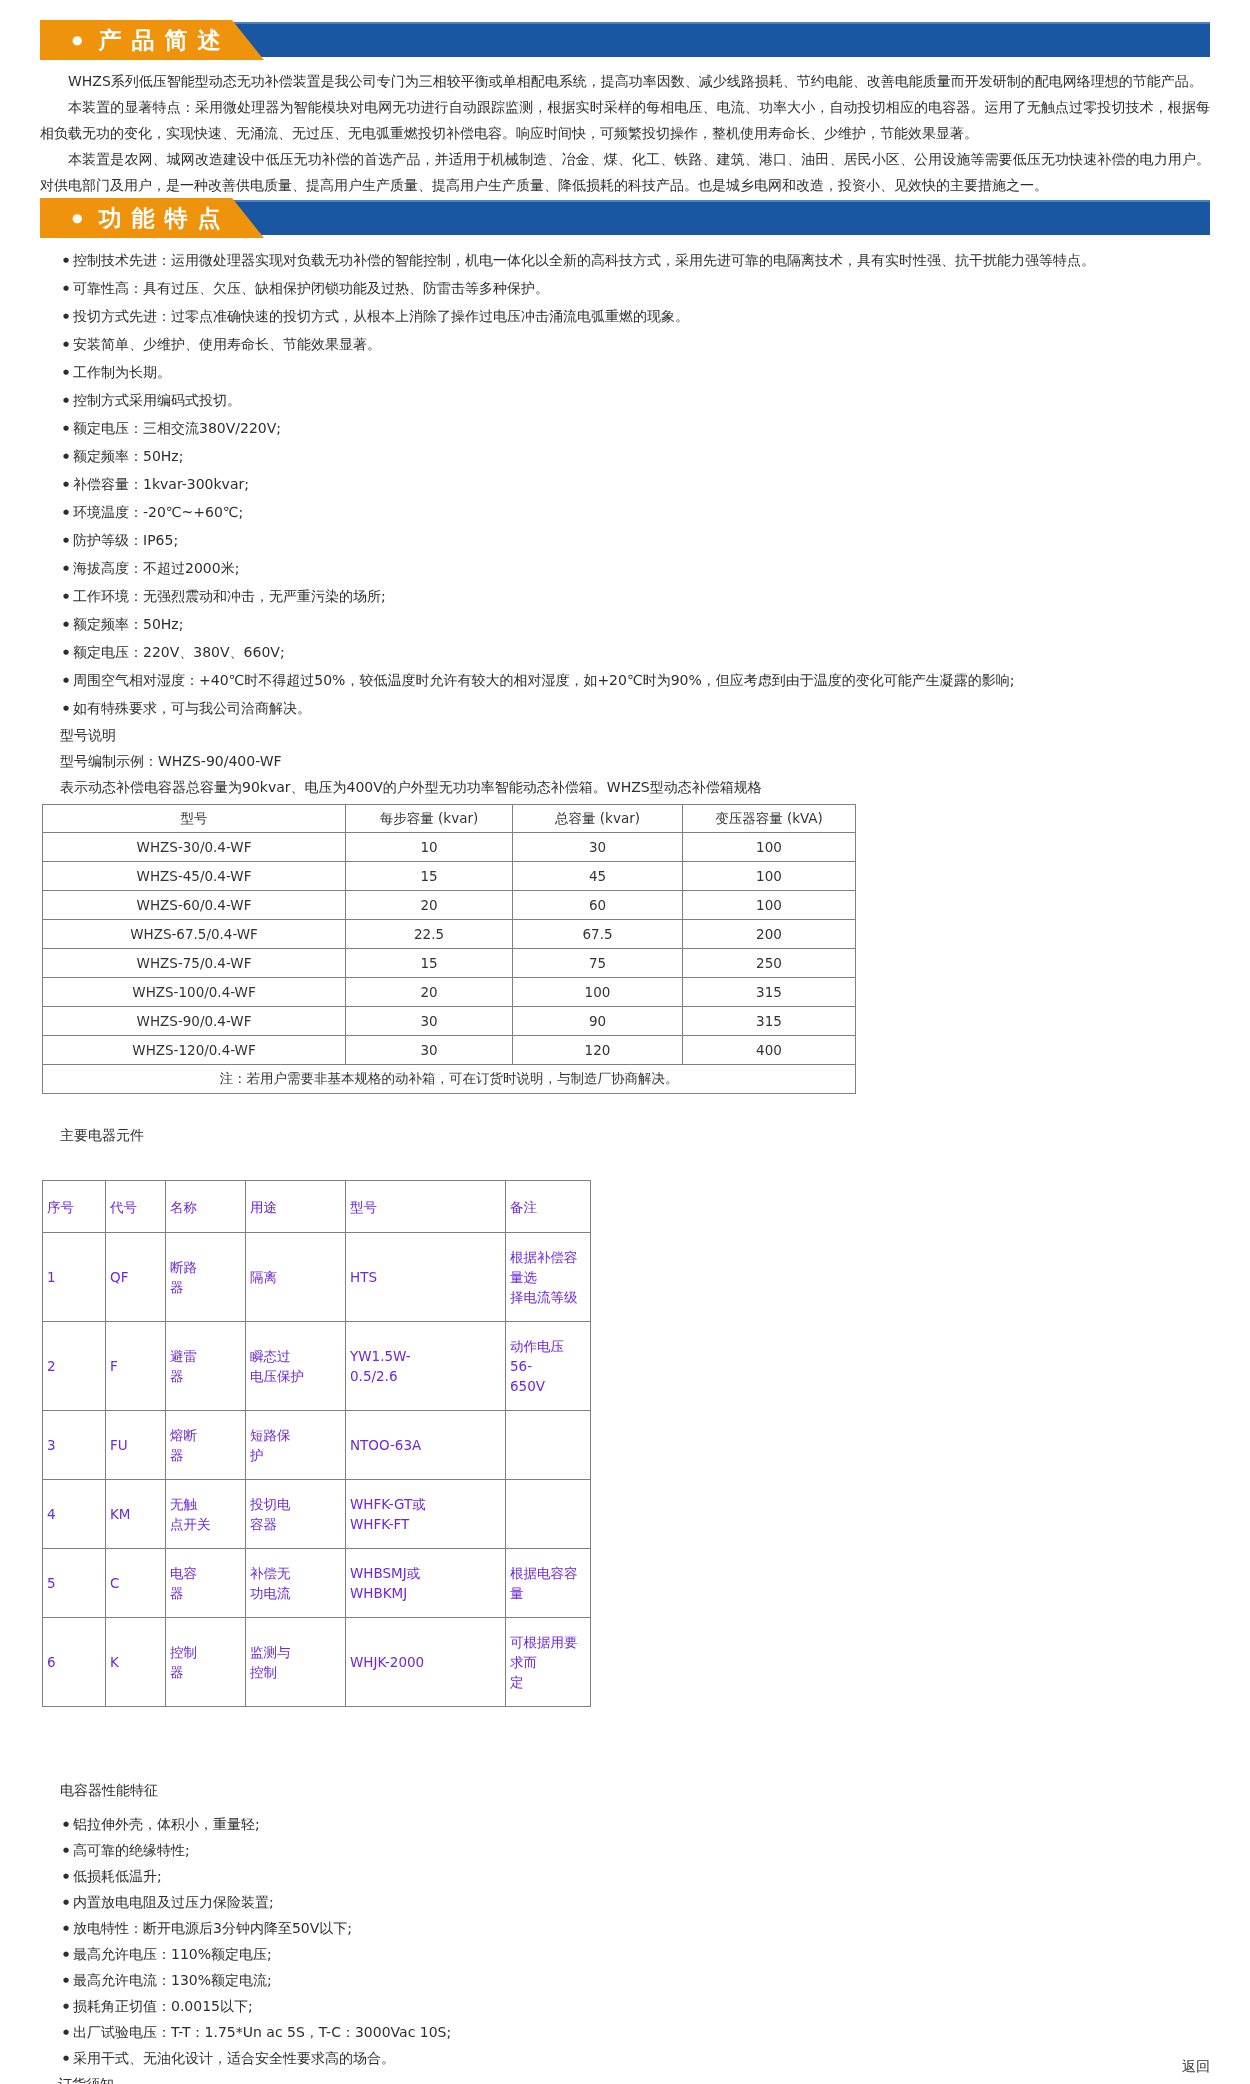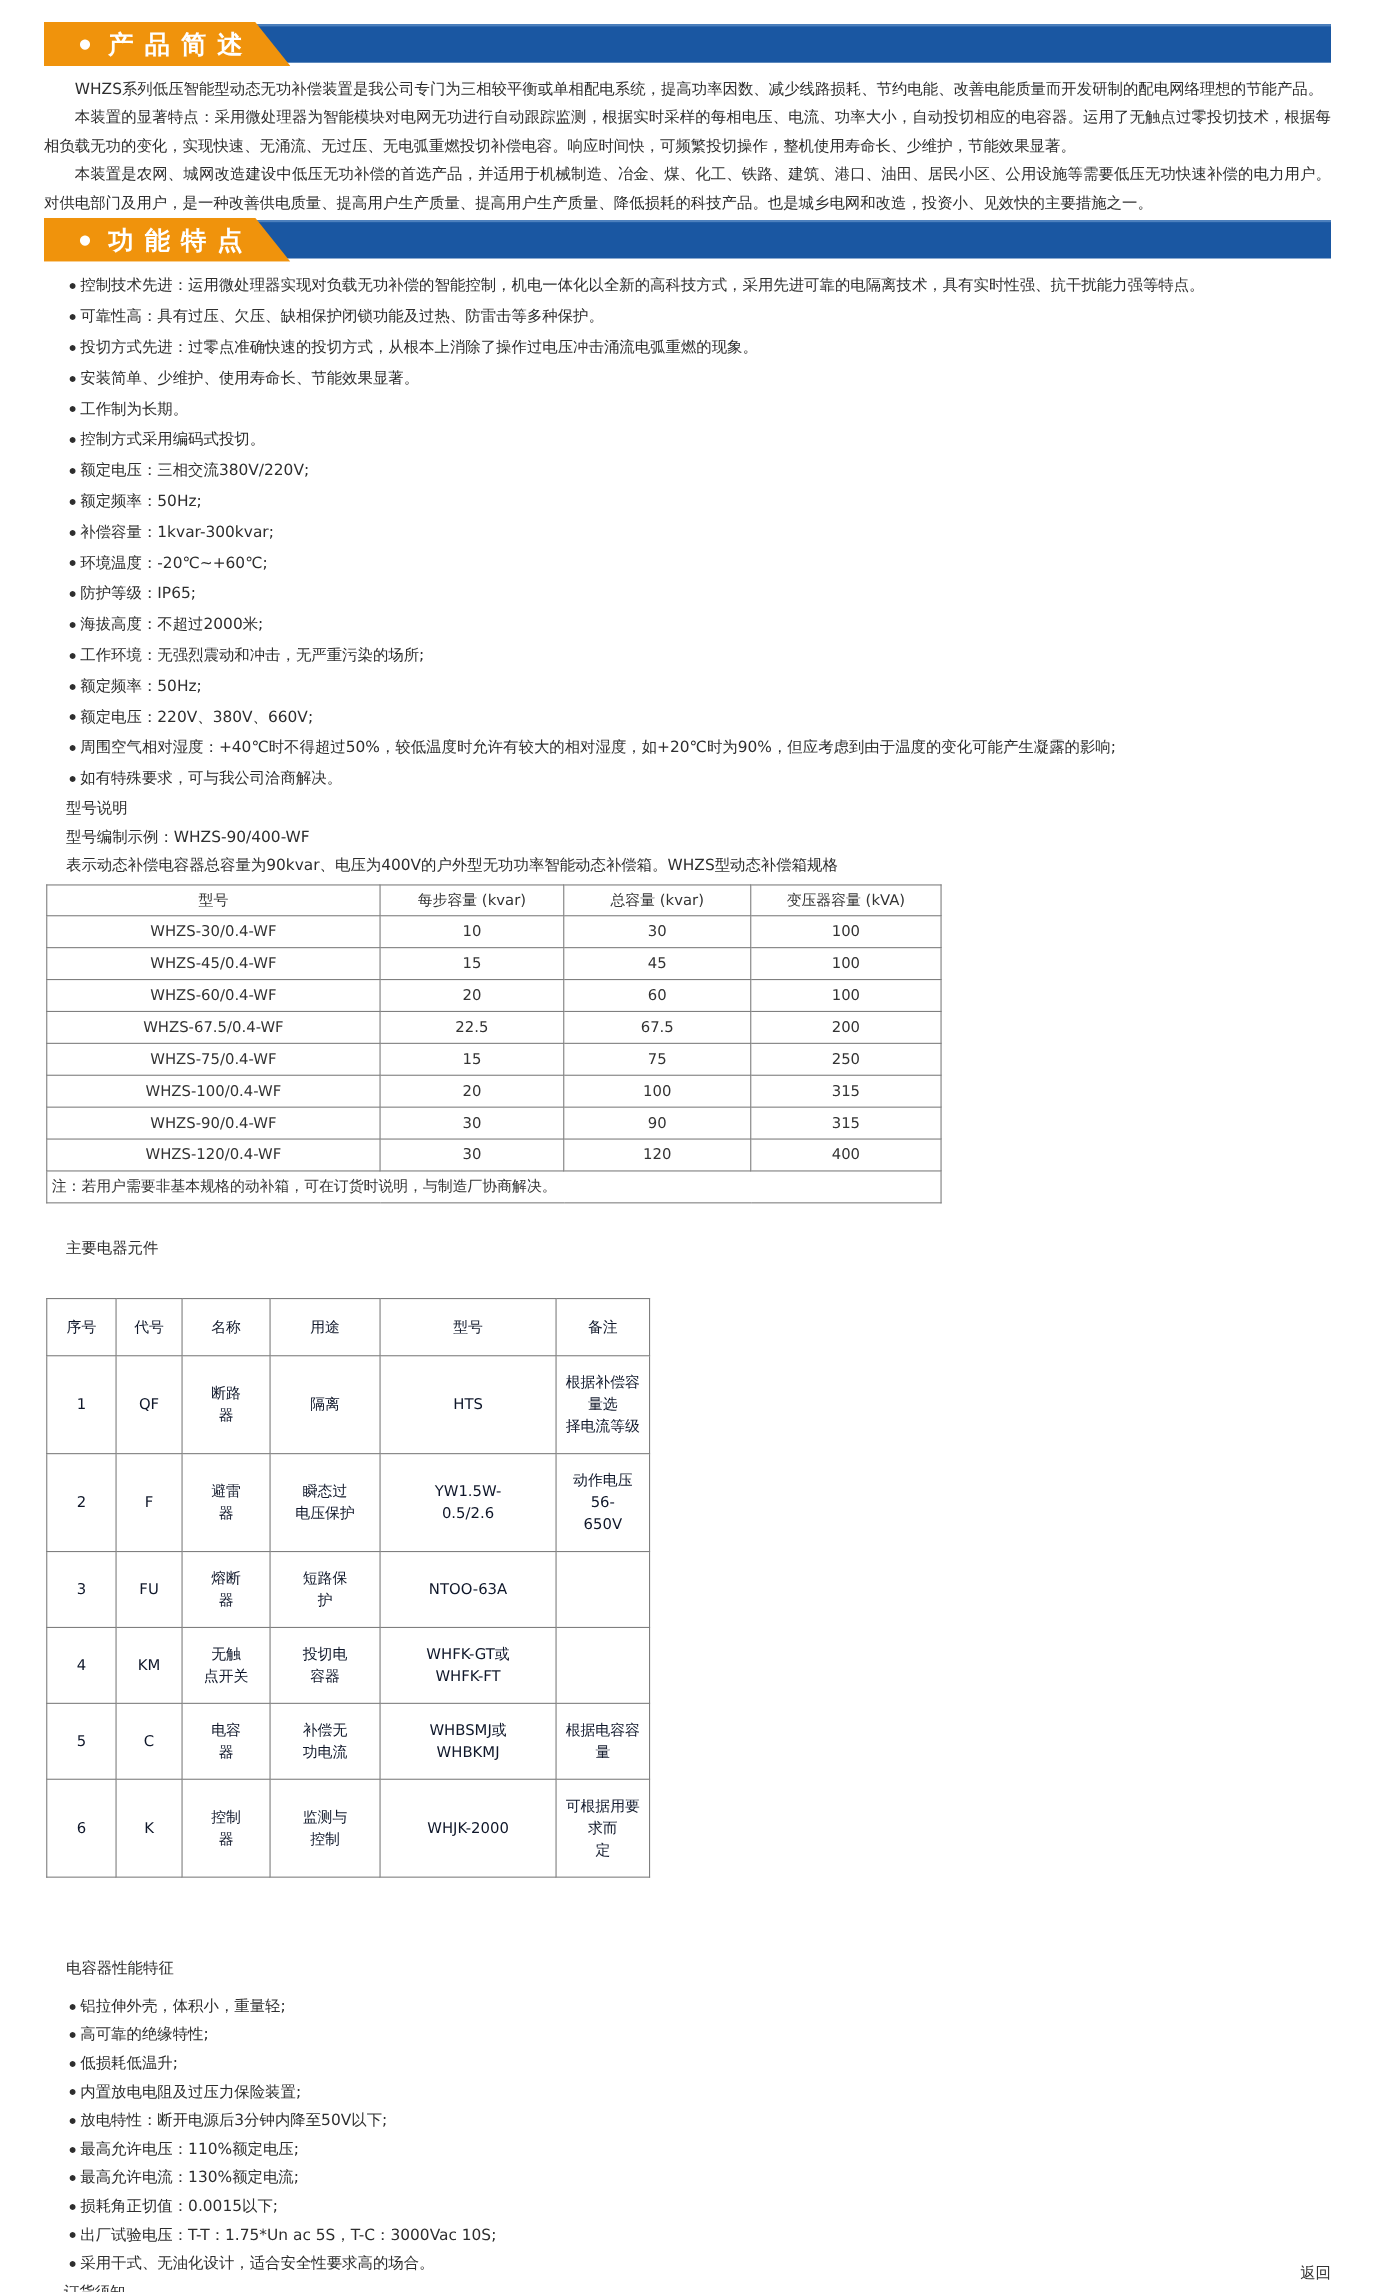--- a/index.html
+++ b/index.html
@@ -39,25 +39,25 @@
   .bullet::before { content:"●"; position:absolute; left:0; top:0; font-size:7px; line-height:28px; }
   .cap .bullet { line-height:26px; }
   .cap .bullet::before { line-height:26px; }
   .plainline { margin-left:20px; font-size:14px; line-height:26px; }
 
   
   table { border-collapse:collapse; table-layout:fixed; }
   .spec-table { width:813px; margin-top:4px; margin-left:2px; }
   .spec-table td { border:1px solid #7f7f7f; text-align:center; font-size:13.5px; color:#333; height:29px; padding:0 4px; }
   .spec-table tr.hdr td { height:28px; }
-  .spec-table td.note { text-align:left; }
+  .spec-table td.note { text-align:center; }
 
   .comp-heading { margin:28px 0 0 20px; font-size:14px; line-height:26px; }
   .comp-table { width:548px; margin-top:32px; margin-left:2px; }
-  .comp-table td { border:1px solid #7f7f7f; text-align:center; font-size:13.5px; color:#0f172a; padding:14px 4px; white-space:pre-line; line-height:20px; height:48px; vertical-align:middle; }
+  .comp-table td { border:1px solid #7f7f7f; text-align:left; font-size:13.5px; color:#6d28d9; padding:14px 4px; white-space:pre-line; line-height:20px; height:48px; vertical-align:middle; }
   .comp-table tr.hdr td { height:52px; }
 
   .cap-heading { margin:70px 0 0 20px; font-size:14px; line-height:26px; }
   .order-heading { margin:0 0 0 18px; font-size:14px; line-height:26px; }
 
   
   .formula {
     margin-top:12px; margin-left:2px; height:58px;
     display:flex; align-items:center;
     font-family:"DejaVu Serif","Liberation Serif",serif;

